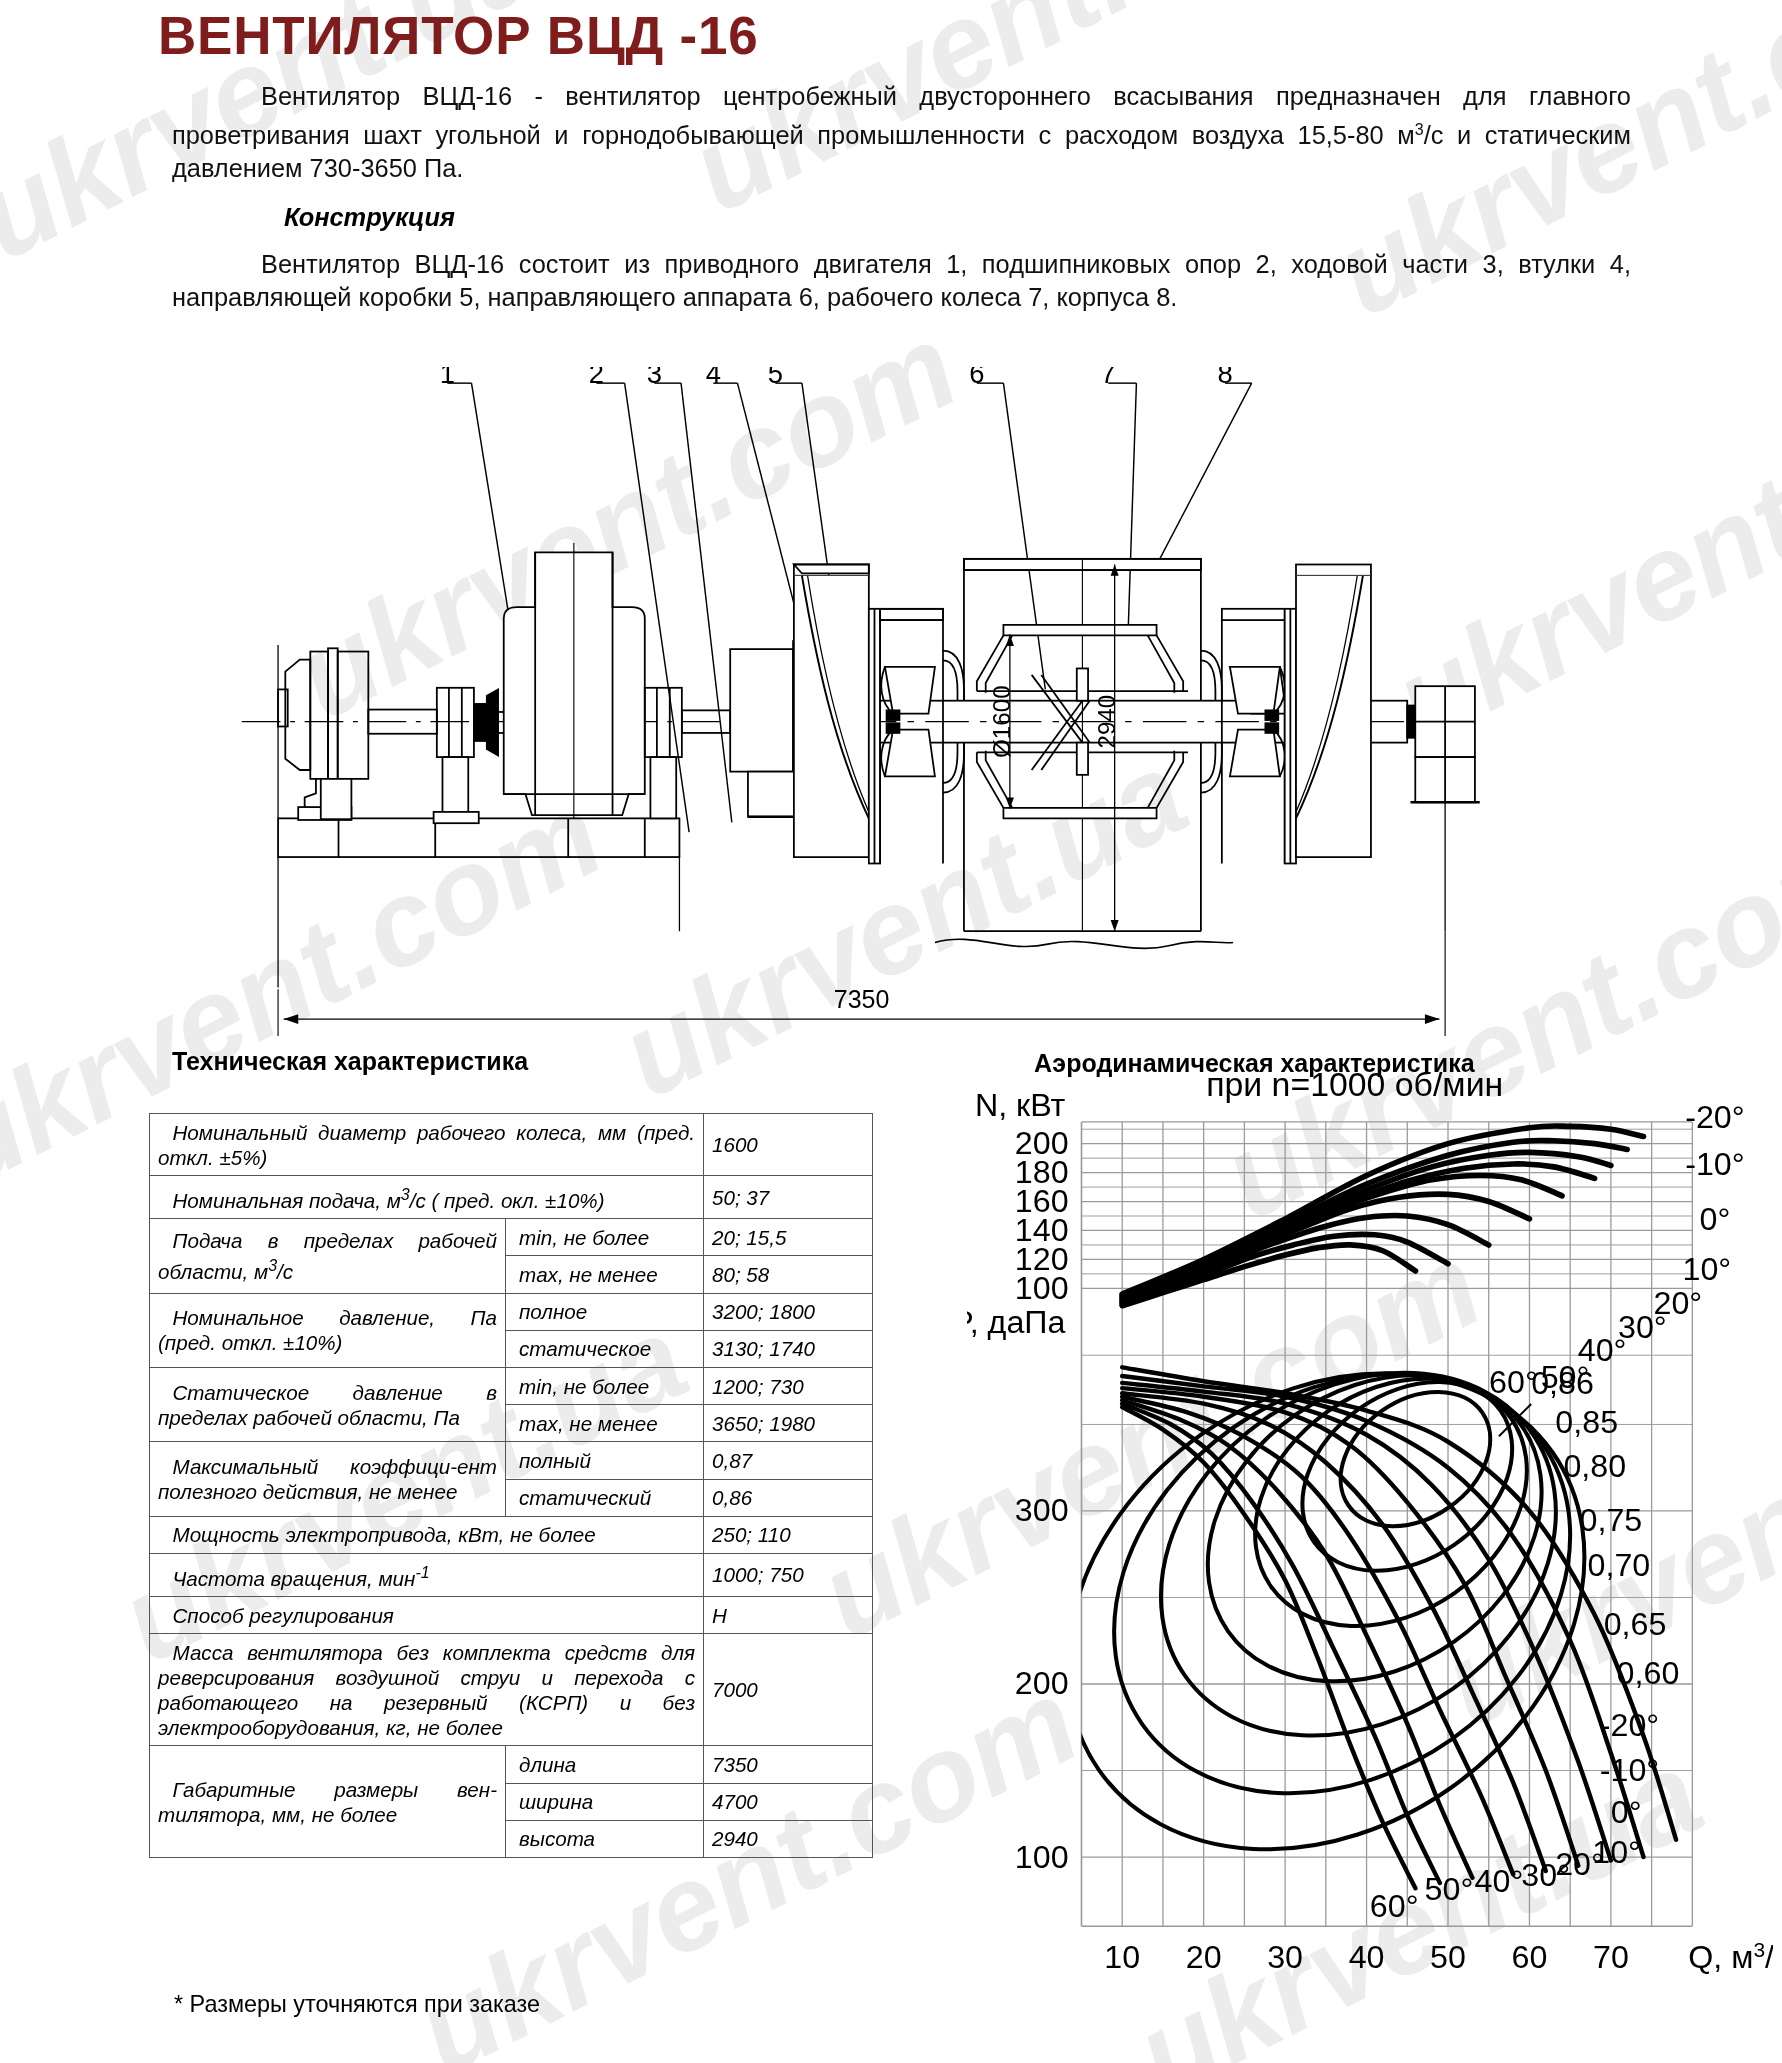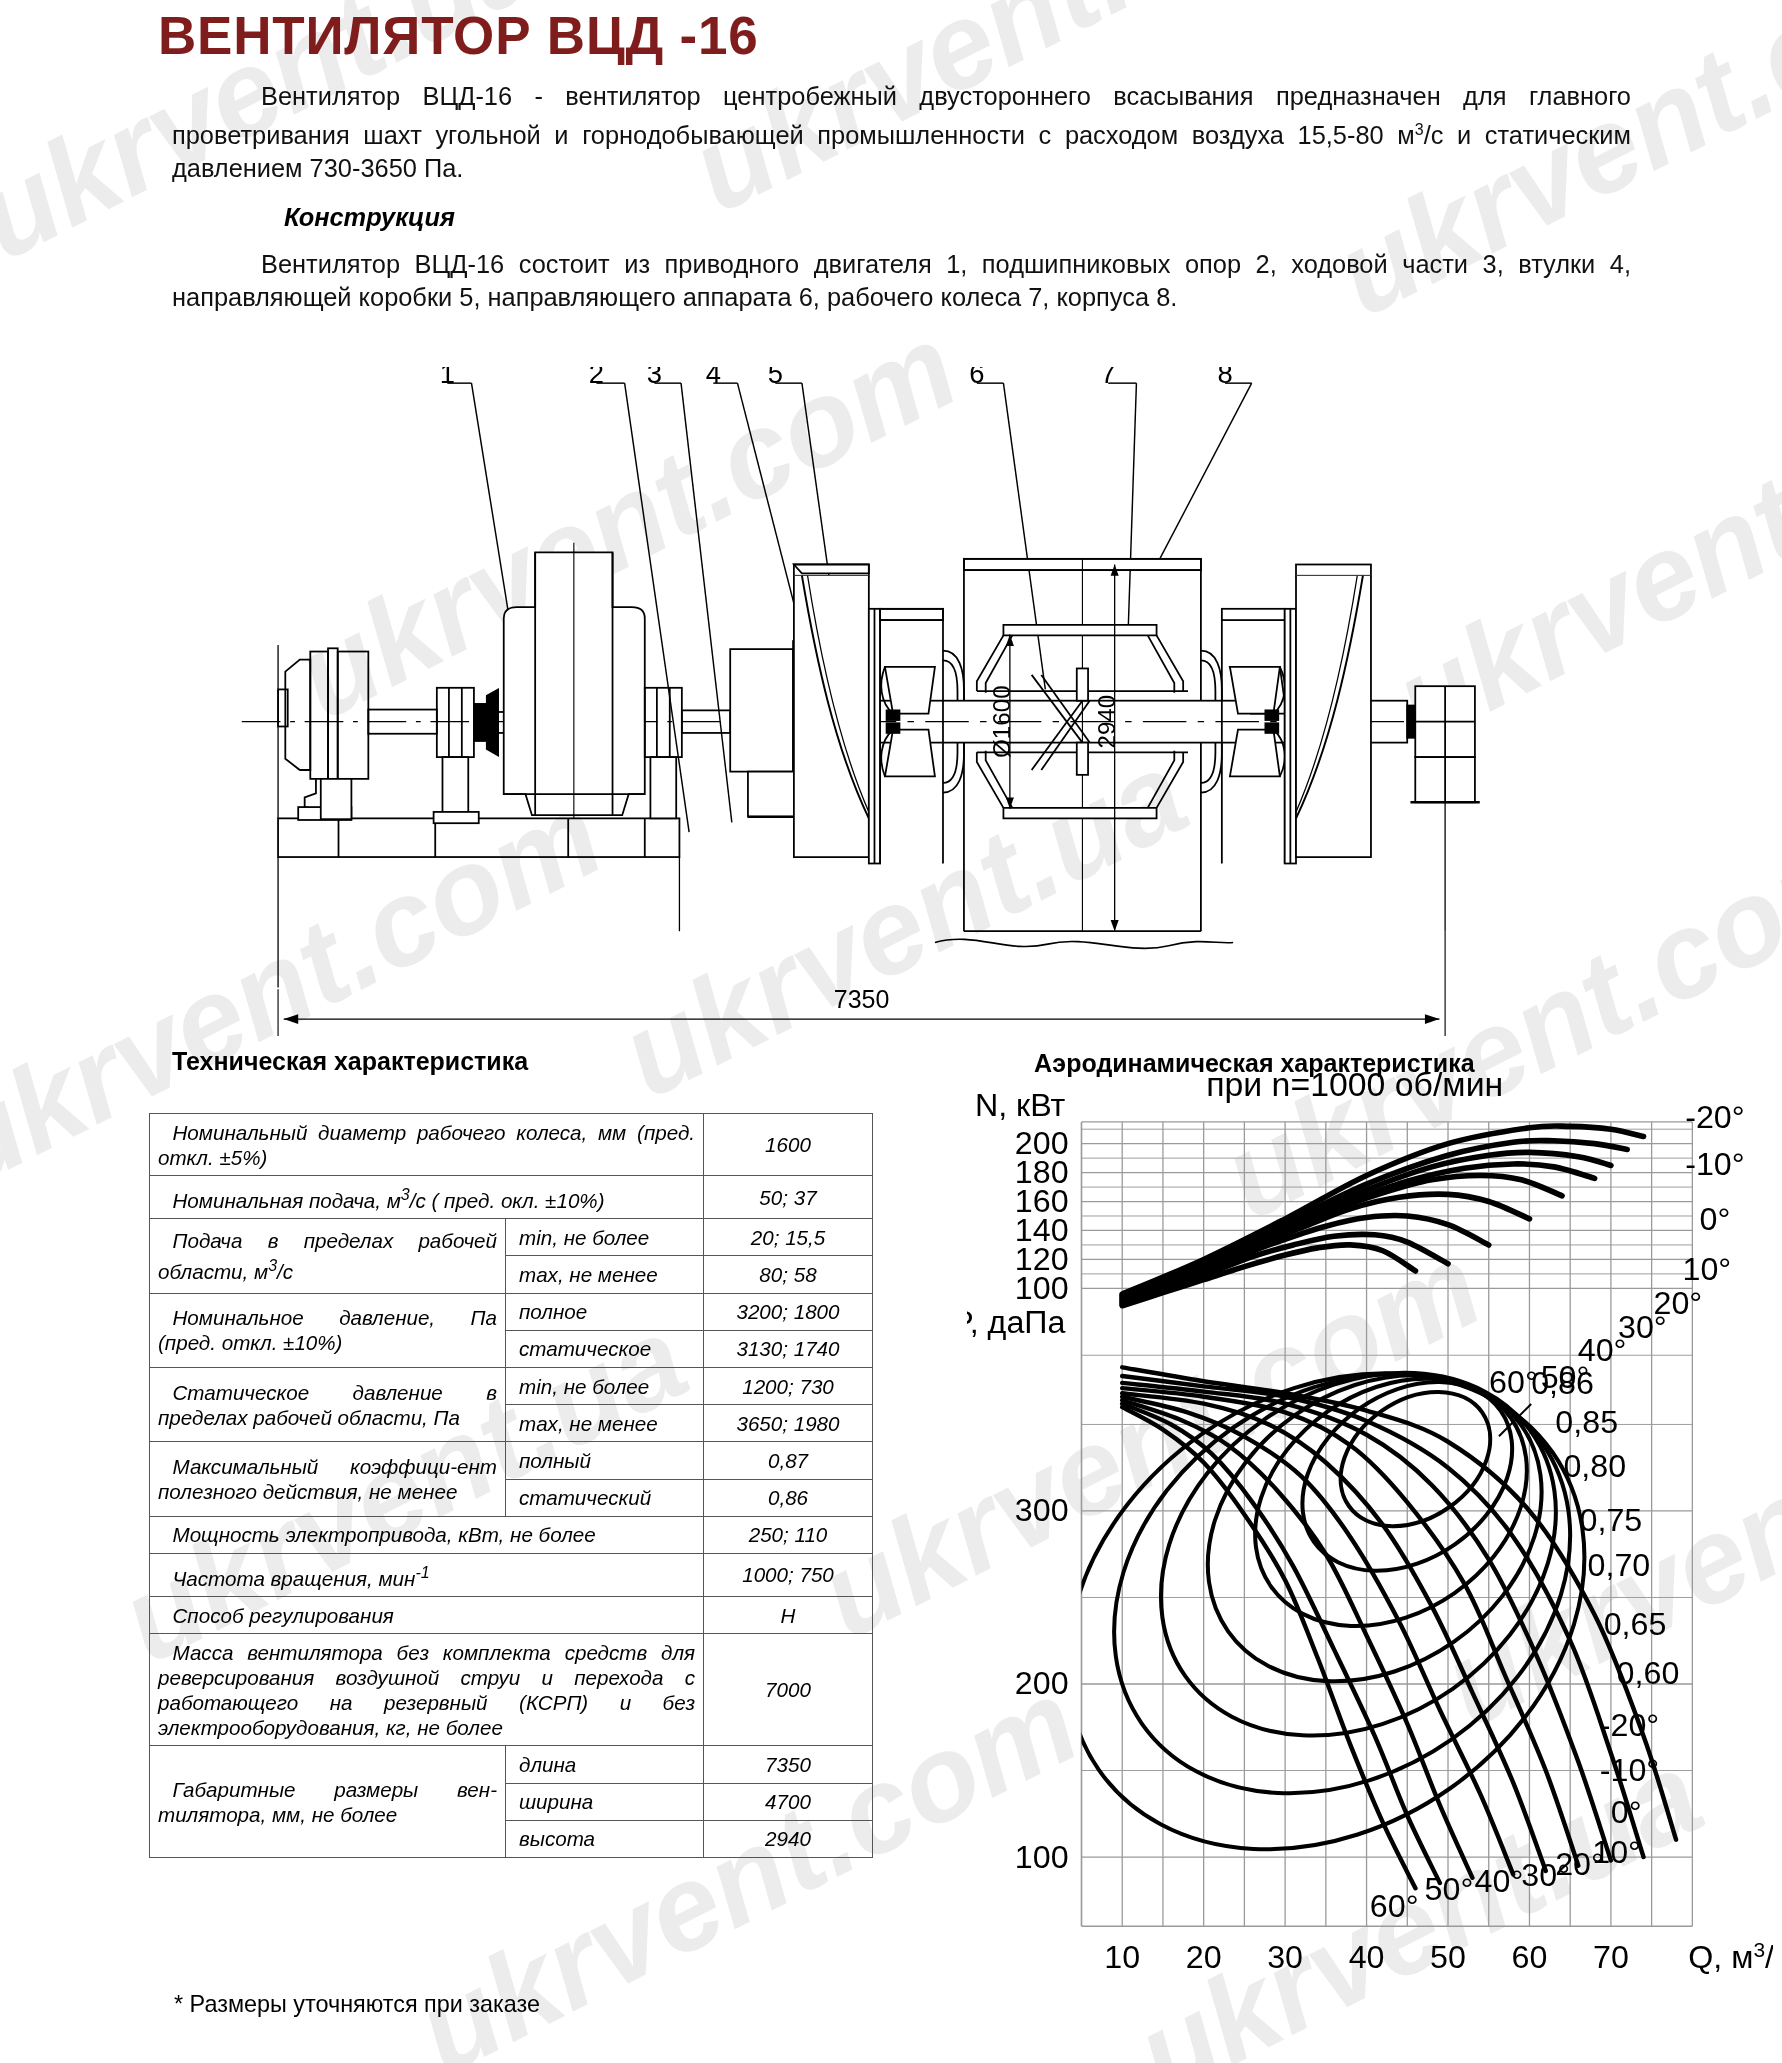--- a/index.html
+++ b/index.html
@@ -40,21 +40,21 @@
   #spec-table{
     position:absolute;left:149px;top:1113px;width:724px;
     border-collapse:collapse;font-size:20.6px;font-style:italic;
   }
   #spec-table td{
     border:1.3px solid #555;padding:5.6px 8px;vertical-align:middle;
     line-height:25px;
   }
   #spec-table td.lbl{text-align:justify;text-indent:14.5px;}
   #spec-table td.sub{width:176px;text-align:left;padding-left:13px;text-indent:0;}
-  #spec-table td.val{width:152px;text-align:center;text-indent:0;}
+  #spec-table td.val{width:152px;text-align:left;text-indent:0;}
   #note{
     position:absolute;left:174px;top:1991px;font-size:23.4px;
   }
 
   
   #draw-wrap{position:absolute;left:0;top:367px;width:1782px;height:669px;}
   #draw-svg{display:block;}
 
   
   #chart-wrap{position:absolute;left:967px;top:1072px;width:806px;height:959px;}

